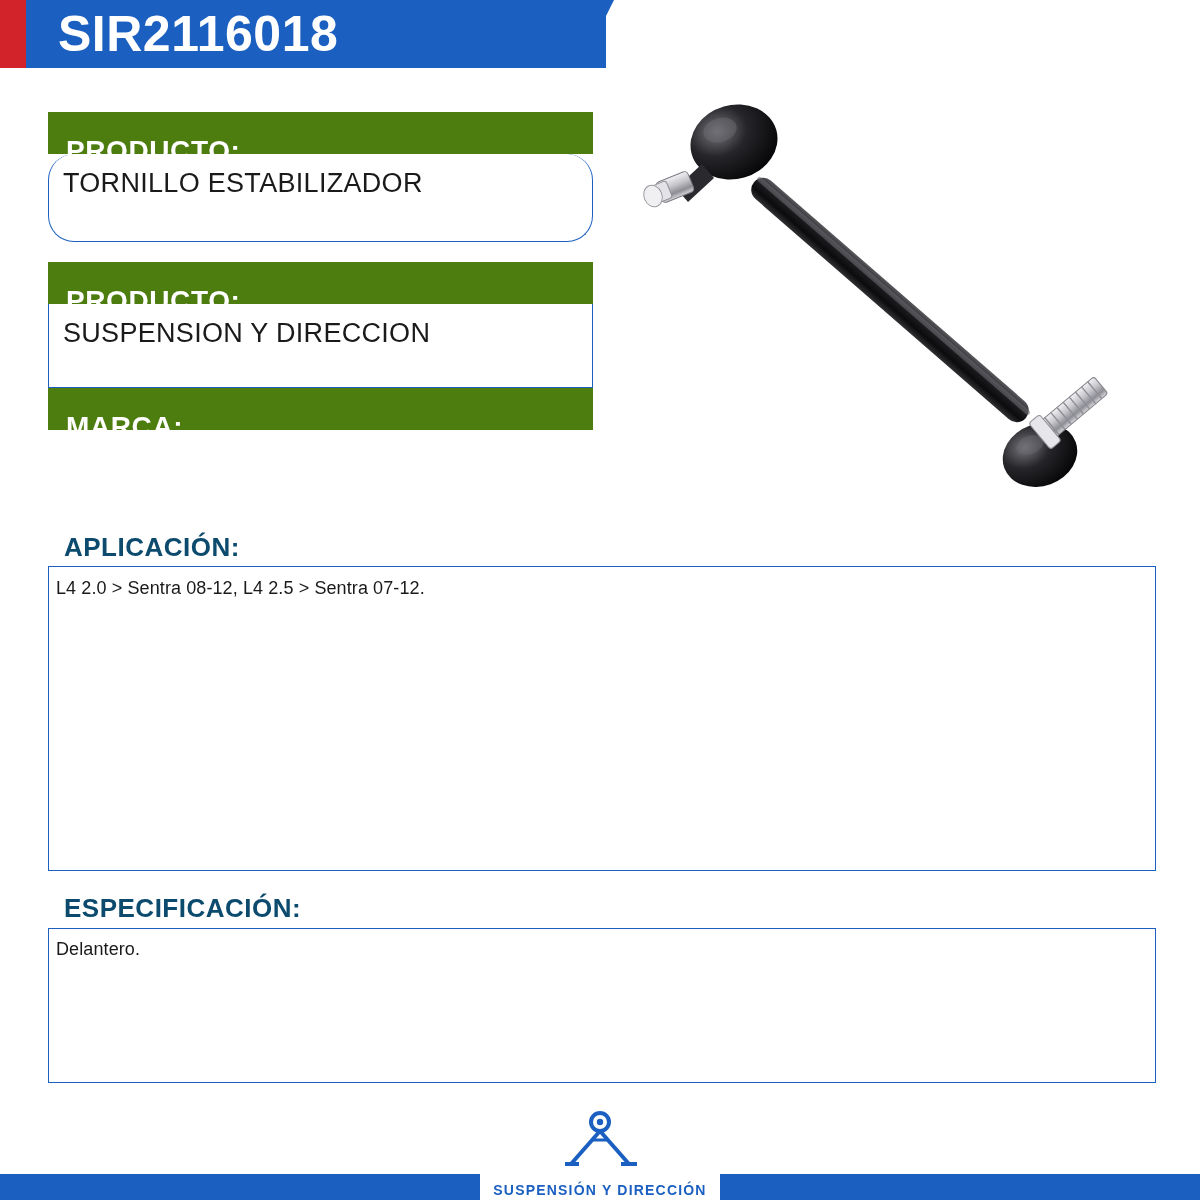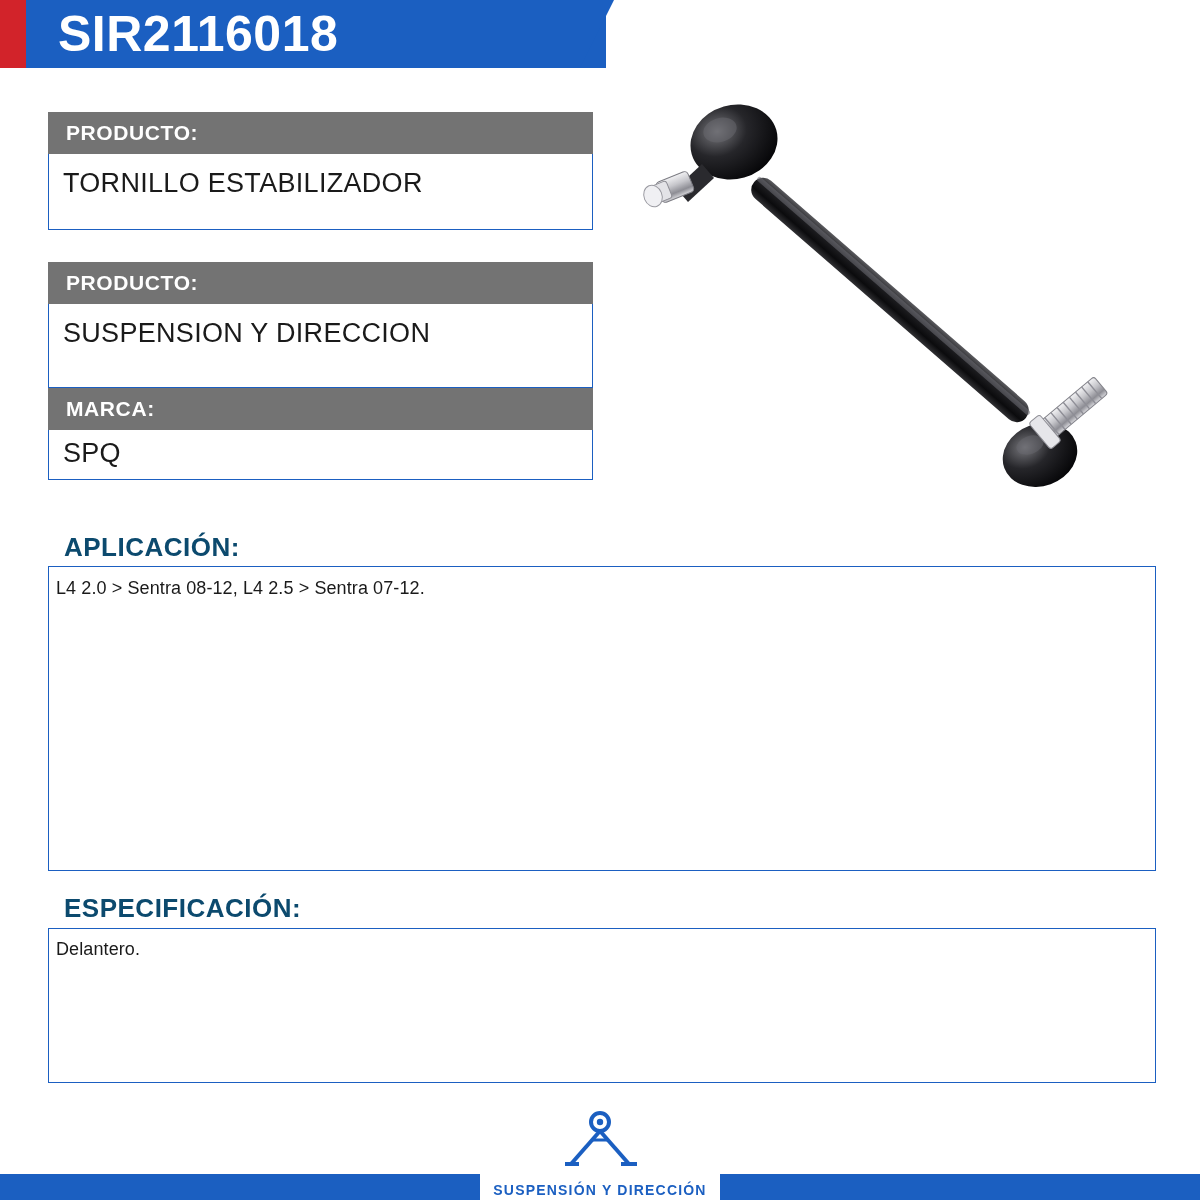--- a/index.html
+++ b/index.html
@@ -59,41 +59,41 @@
     line-height: 44px;
   }
 
   
   .info-block {
     position: absolute;
     left: 48px;
     width: 545px;
   }
   .info-label {
-    background: #737373;
+    background: #4d7c0f;
     color: #ffffff;
-    font-size: 21px;
+    font-size: 28px;
     font-weight: bold;
     letter-spacing: 0.6px;
-    padding: 10px 0 10px 18px;
+    padding: 28px 0 10px 18px;
     box-sizing: border-box;
     height: 42px;
     line-height: 22px;
   }
   .info-value {
     border: 1px solid #1b5fc1;
     border-top: none;
     box-sizing: border-box;
     color: #1a1a1a;
     font-size: 27px;
     letter-spacing: 0.3px;
     padding: 14px 0 0 14px;
   }
   #block-producto { top: 112px; }
-  #block-producto .info-value { height: 76px; }
+  #block-producto .info-value { height: 88px; border-radius: 26px; }
   #block-categoria { top: 262px; }
   #block-categoria .info-value { height: 84px; }
   #block-marca { top: 388px; }
   #block-marca .info-value { height: 50px; padding-top: 8px; }
 
   
   .product-image-area {
     position: absolute;
     left: 610px;
     top: 80px;
@@ -181,21 +181,20 @@
   <div class="info-value">TORNILLO ESTABILIZADOR</div>
 </div>
 
 <div class="info-block" id="block-categoria">
   <div class="info-label">PRODUCTO:</div>
   <div class="info-value">SUSPENSION Y DIRECCION</div>
 </div>
 
 <div class="info-block" id="block-marca">
   <div class="info-label">MARCA:</div>
-  <div class="info-value">SPQ</div>
 </div>
 
 <div class="product-image-area">
   <svg width="560" height="440" viewBox="0 0 560 440">
     <defs>
       <linearGradient id="barGrad" x1="0" y1="0" x2="0" y2="1">
         <stop offset="0%" stop-color="#5b5b5f"></stop>
         <stop offset="35%" stop-color="#1d1d20"></stop>
         <stop offset="70%" stop-color="#0b0b0d"></stop>
         <stop offset="100%" stop-color="#303033"></stop>

